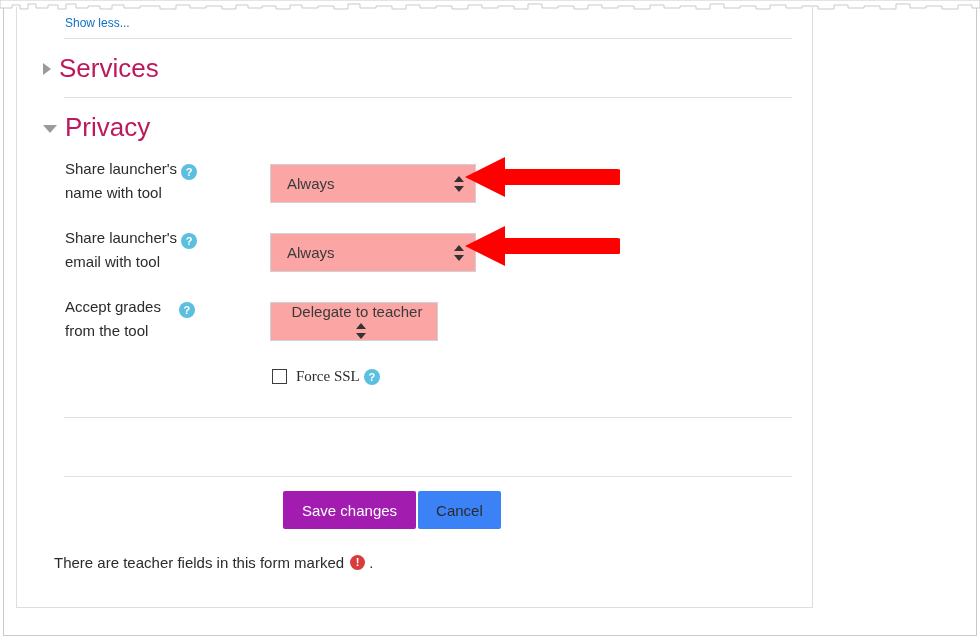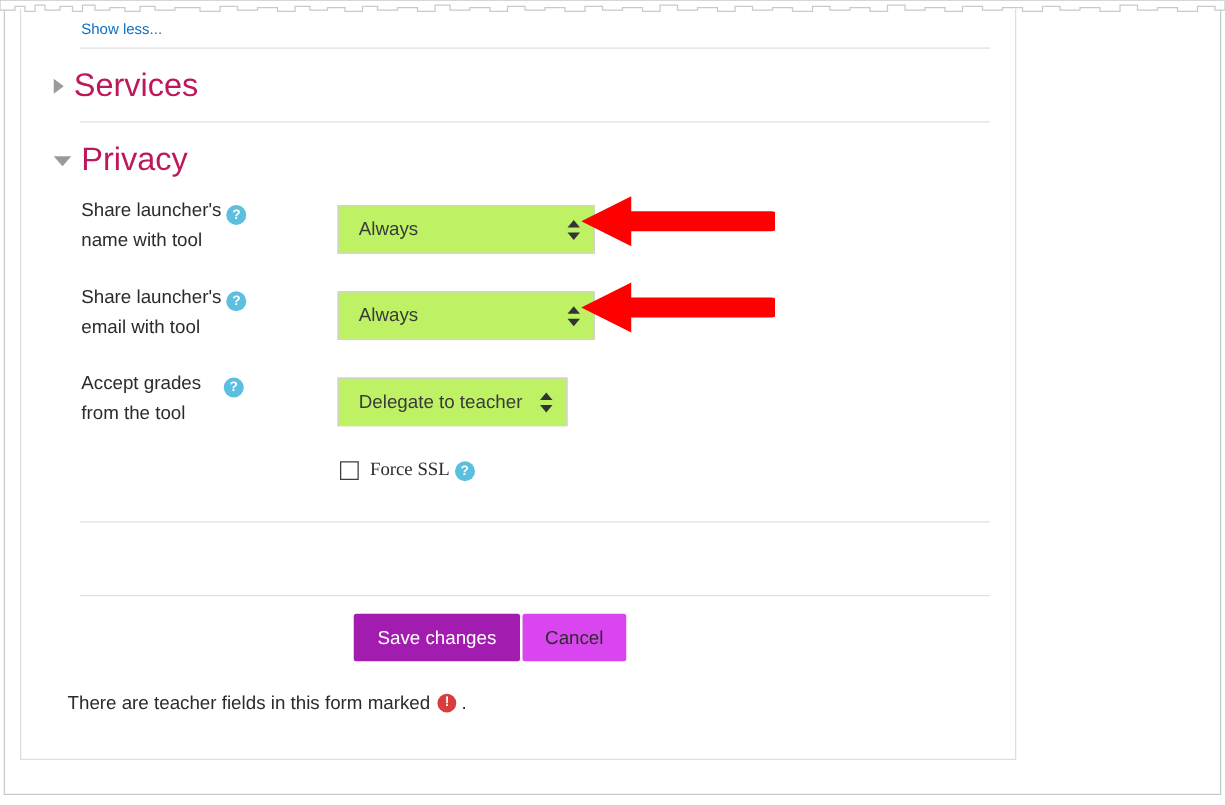--- a/index.html
+++ b/index.html
@@ -144,21 +144,21 @@
     margin-left: 4px;
     cursor: pointer;
     font-family: "Liberation Sans", sans-serif;
   }
 
   
   .select-box {
     position: absolute;
     box-sizing: border-box;
     border: 1px solid #d2d2d2;
-    background: #bef264;
+    background: #fca5a5;
     display: flex;
     align-items: center;
     padding-left: 16px;
     padding-right: 10px;
     cursor: pointer;
   }
   .select-value {
     font-size: 15px;
     color: #3a3a3a;
     flex: 1 1 auto;
@@ -230,21 +230,21 @@
     box-sizing: border-box;
   }
   #save-changes-button {
     background: #a21caf;
     color: #ffffff;
     height: 38px;
     padding: 0 19px;
     border-radius: 2px;
   }
   #cancel-button {
-    background: #d946ef;
+    background: #3b82f6;
     color: #2b2b2b;
     height: 38px;
     padding: 0 18px;
     margin-left: 2px;
     border-radius: 2px;
   }
 
   
   #required-note {
     position: absolute;
@@ -322,21 +322,21 @@
     <span class="select-value">Always</span>
     <span class="stepper"></span>
   </div>
 
   <div class="form-row" style="top:288px;">
     <div class="form-label">
       <span class="label-text">Accept grades</span><span class="help-icon" style="margin-left:18px;">?</span><br>
       <span class="label-text">from the tool</span>
     </div>
   </div>
-  <div class="select-box" style="left:253px; top:295px; width:184px; height:39px;">
+  <div class="select-box" style="left:253px; top:295px; width:168px; height:39px;flex-direction:column;">
     <span class="select-value">Delegate to teacher</span>
     <span class="stepper"></span>
   </div>
 
   <div id="force-ssl-row">
     <span class="checkbox-square"></span>
     <span id="force-ssl-label">Force SSL</span>
     <span class="help-icon">?</span>
   </div>
 

